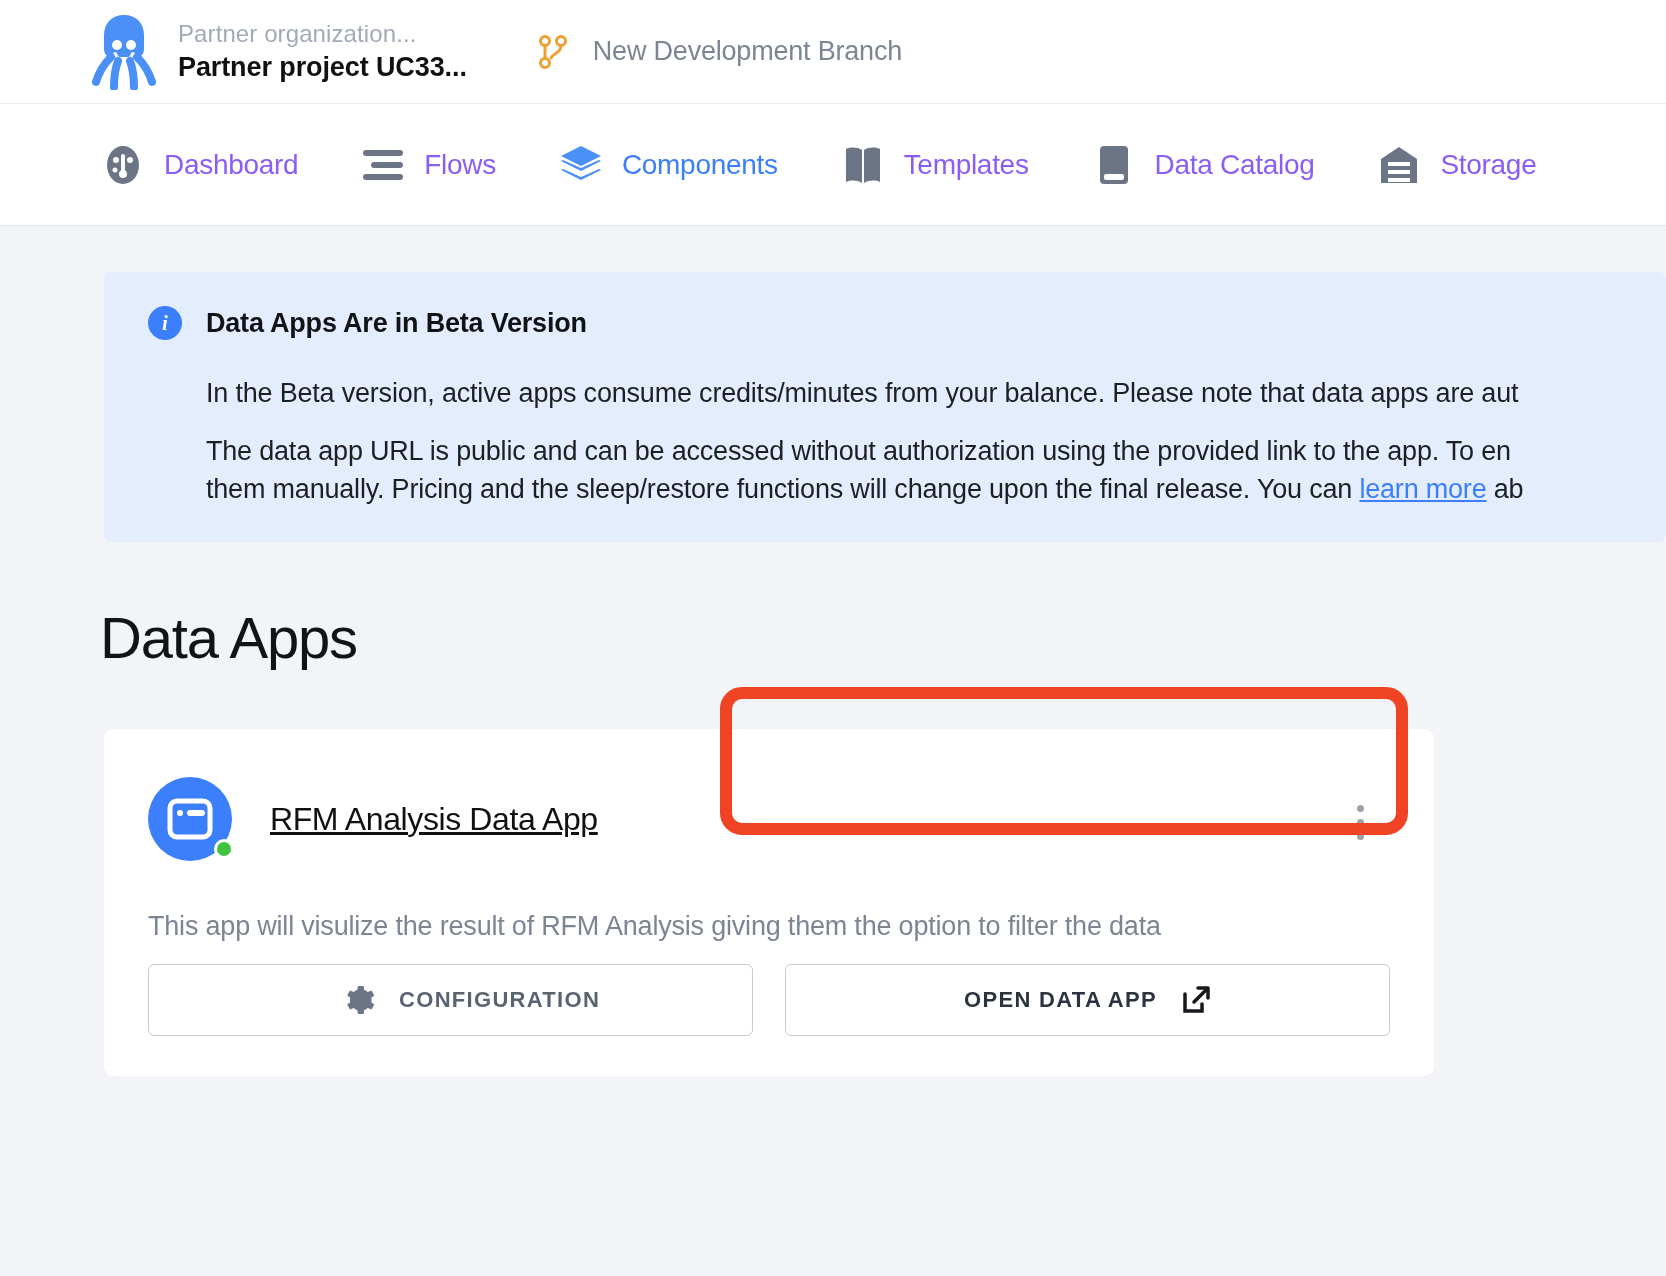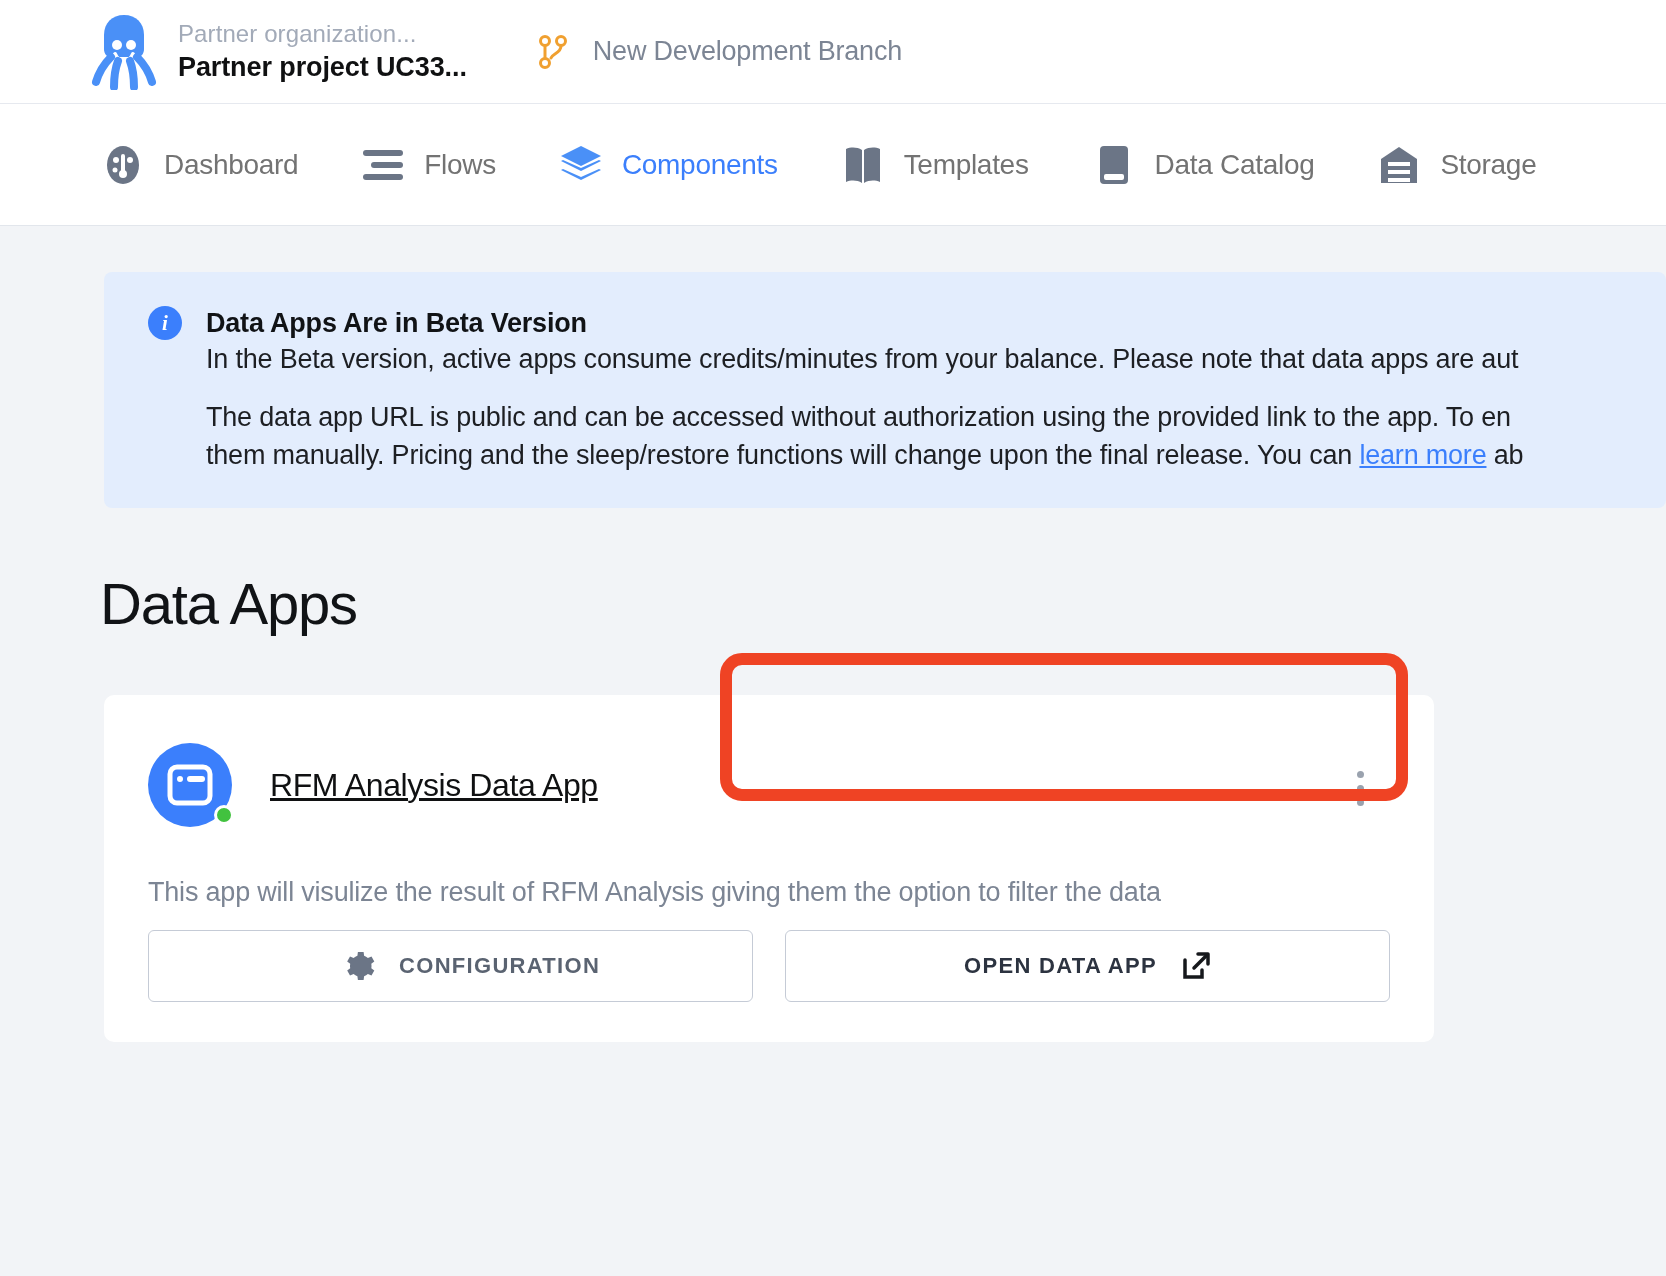--- a/index.html
+++ b/index.html
@@ -50,21 +50,21 @@
     overflow: hidden;
   }
   .nav-item {
     display: flex; align-items: center;
     margin-right: 62px;
     white-space: nowrap;
     cursor: pointer;
   }
   .nav-icon { display: flex; align-items: center; justify-content: center; width: 46px; height: 46px; }
   .nav-label {
-    margin-left: 18px; font-size: 28px; color: #737373; letter-spacing: -.3px;
+    margin-left: 18px; font-size: 28px; color: #8b5cf6; letter-spacing: -.3px;
   }
   .nav-item.active .nav-label { color: #3b7ffc; }
 
   
   .page { padding: 0 0 0 0; }
 
   .banner {
     margin: 46px 0 0 104px;
     width: 1562px;
     background: #e3edfd;
@@ -77,21 +77,21 @@
     background: #3b7ffc; color: #fff;
     font-size: 21px; font-weight: bold; font-style: italic;
     font-family: "Liberation Serif", serif;
     display: flex; align-items: center; justify-content: center;
     flex: 0 0 34px;
   }
   .banner-title {
     margin-left: 24px; font-size: 27px; font-weight: bold; color: #111316;
     letter-spacing: -.2px;
   }
-  .banner-body { margin-left: 58px; }
+  .banner-body { margin-left: 58px; margin-top: 34px; }
   .banner-p {
     font-size: 27px; line-height: 38px; color: #1d1f23;
     letter-spacing: -.2px; white-space: nowrap;
   }
   .banner-p + .banner-p { margin-top: 20px; }
   .banner-link { color: #3b7ffc; text-decoration: underline; }
 
   .page-title {
     margin: 62px 0 0 100px;
     font-size: 58px; font-weight: normal; color: #111316;

